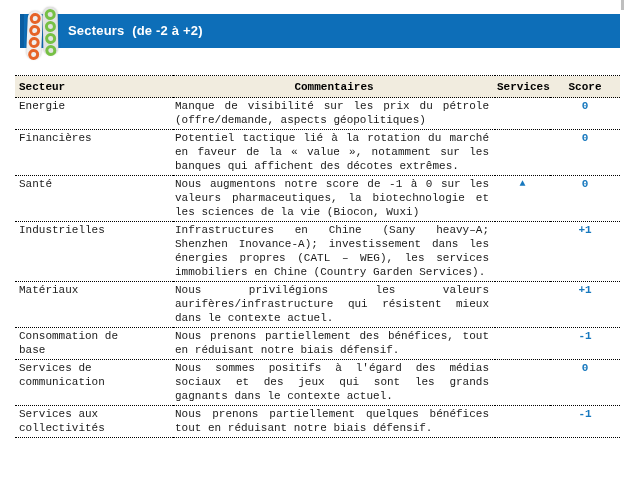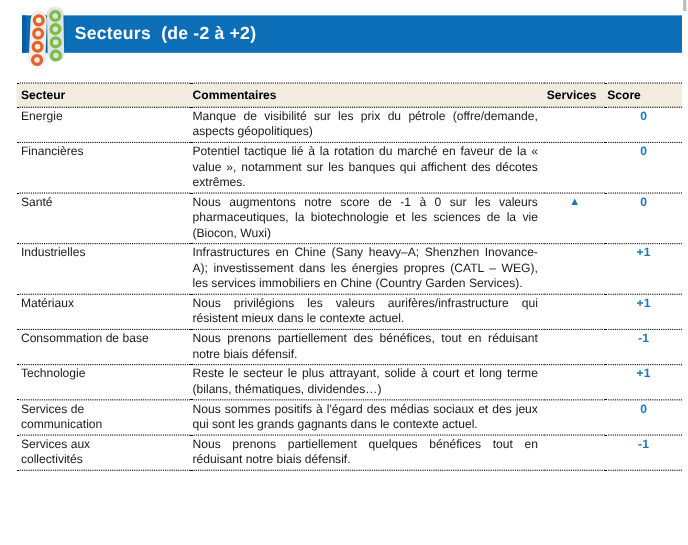--- a/index.html
+++ b/index.html
@@ -13,21 +13,21 @@
   .titlebar{
     position:absolute;left:20px;top:14px;width:600px;height:34px;
     background:var(--bar_blue,#0d6eb8);
   }
   .titlebar-edge{
     position:absolute;left:20px;top:14px;width:4px;height:34px;
     background:var(--bar_edge,#0a5da0);
   }
   .titlebar-text{
     position:absolute;left:68px;top:14px;height:34px;line-height:34px;
-    color:#ffffff;font-weight:bold;font-size:16px;white-space:pre;
+    color:#ffffff;font-weight:bold;font-size:13px;white-space:pre;
     letter-spacing:.2px;
   }
   
   .strip{
     position:absolute;width:15px;height:48px;border-radius:7px;
     box-shadow:0 0 2px rgba(0,0,0,.25);
   }
   .strip.left{left:27px;top:11px;background:#efefef;transform:rotate(2.5deg);}
   .strip.right{left:43px;top:7px;background:#e3e3e3;transform:rotate(-1deg);}
   .dot{
@@ -37,27 +37,27 @@
   .strip.left .dot{border-color:var(--dot_orange,#e66327);}
   .strip.right .dot{border-color:var(--dot_green,#76c045);}
   .dot.d1{top:2px;} .dot.d2{top:14px;} .dot.d3{top:26px;} .dot.d4{top:38px;}
   .corner-artifact{
     position:absolute;right:1px;top:0;width:3px;height:10px;background:#bfbfbf;
   }
   
   .table-wrap{position:absolute;left:15px;top:75px;}
   table{
     border-collapse:collapse;table-layout:fixed;width:605px;
-    font-size:11px;line-height:14px;
+    font-size:11px;line-height:14px;font-family:Liberation Mono, monospace;
   }
   thead th{
     background:var(--header_bg,#f1ecdf);
     border-top:1px dotted #000;border-bottom:1px dotted #000;
     font-size:11px;font-weight:bold;color:#000;
-    padding:4px 2px 3px 2px;text-align:left;
+    padding:4px 2px 3px 2px;text-align:center;
   }
   thead th.h-secteur{text-align:left;padding-left:4px;}
   tbody td{
     border-top:1px dotted #000;
     vertical-align:top;padding:1px 2px 2px 2px;
   }
   tbody tr:last-child td{border-bottom:1px dotted #000;}
   td.c-sector{padding-left:4px;}
   td.c-sector .sector-inner{max-width:119px;}
   td.c-comment{text-align:justify;padding-right:6px;}
@@ -145,28 +145,20 @@
         <tr>
           <td class="c-sector">
             <div class="sector-inner">Consommation de base</div>
           </td>
           <td class="c-comment">Nous prenons partiellement des bénéfices, tout en réduisant notre biais défensif.</td>
           <td class="c-variation"></td>
           <td class="c-score">-1</td>
         </tr>
         <tr>
           <td class="c-sector">
-            <div class="sector-inner">Technologie</div>
-          </td>
-          <td class="c-comment">Reste le secteur le plus attrayant, solide à court et long terme (bilans, thématiques, dividendes…)</td>
-          <td class="c-variation"></td>
-          <td class="c-score">+1</td>
-        </tr>
-        <tr>
-          <td class="c-sector">
             <div class="sector-inner">Services de communication</div>
           </td>
           <td class="c-comment">Nous sommes positifs à l'égard des médias sociaux et des jeux qui sont les grands gagnants dans le contexte actuel.</td>
           <td class="c-variation"></td>
           <td class="c-score">0</td>
         </tr>
         <tr>
           <td class="c-sector">
             <div class="sector-inner">Services aux collectivités</div>
           </td>

